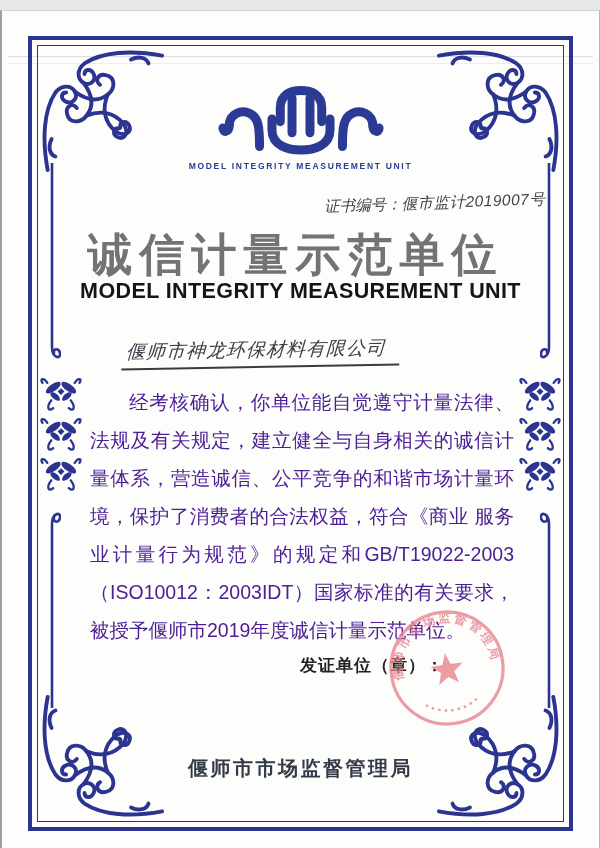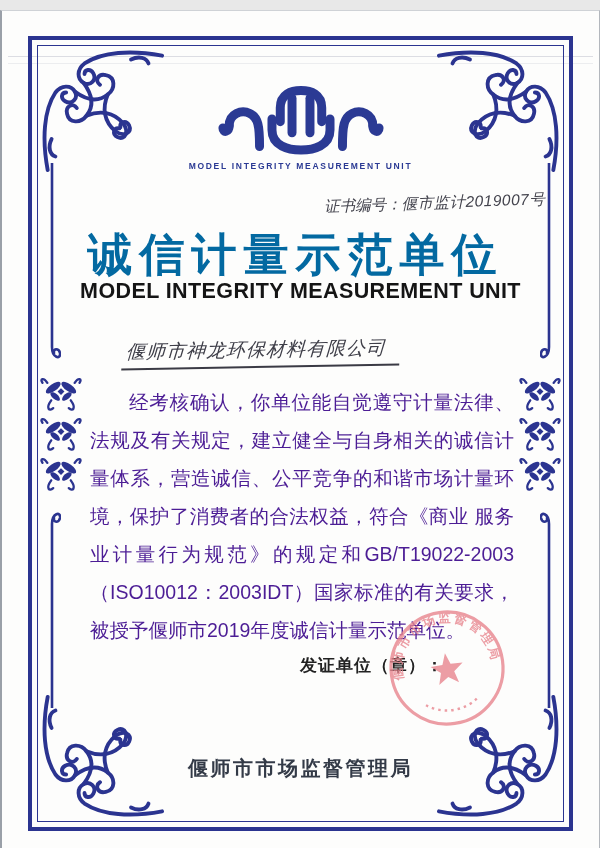--- a/index.html
+++ b/index.html
@@ -34,21 +34,21 @@
   
   .logo{position:absolute;left:50%;top:72px;transform:translateX(-50%);width:176px;height:76px;}
   .logo-sub{position:absolute;left:0;right:0;top:150px;text-align:center;
     font-size:8.5px;font-weight:bold;letter-spacing:1.7px;color:#2b3a94;}
   .certno{position:absolute;left:322px;top:182px;width:220px;
     font-size:15.5px;color:#43434d;transform:rotate(-2deg);
     font-style:italic;white-space:nowrap;}
   .certno .num{letter-spacing:.5px;}
   .title-zh{position:absolute;left:0;right:17px;top:214px;text-align:center;
     font-family:"Liberation Serif",serif;font-weight:bold;font-size:45px;
-    color:#0369a1;letter-spacing:7px;text-indent:7px;}
+    color:#737373;letter-spacing:7px;text-indent:7px;}
   .title-en{position:absolute;left:0;right:0;top:268px;text-align:center;
     font-weight:bold;font-size:21.5px;color:#151515;letter-spacing:.4px;}
   .company{position:absolute;left:120px;top:326px;
     font-size:19px;color:#3e3e48;font-style:italic;transform:rotate(-1deg) skewX(-4deg);
     border-bottom:2px solid #3a3a44;padding:0 14px 3px 4px;letter-spacing:1px;white-space:nowrap;}
   .body-text{position:absolute;left:88px;top:372px;width:424px;
     font-size:19.5px;line-height:38px;color:#4c1d95;
     text-align:justify;text-align-last:left;text-indent:2em;}
   .issuer{position:absolute;left:298px;top:643px;font-size:17px;font-weight:600;
     color:#222;letter-spacing:1px;white-space:nowrap;text-align:center;}

